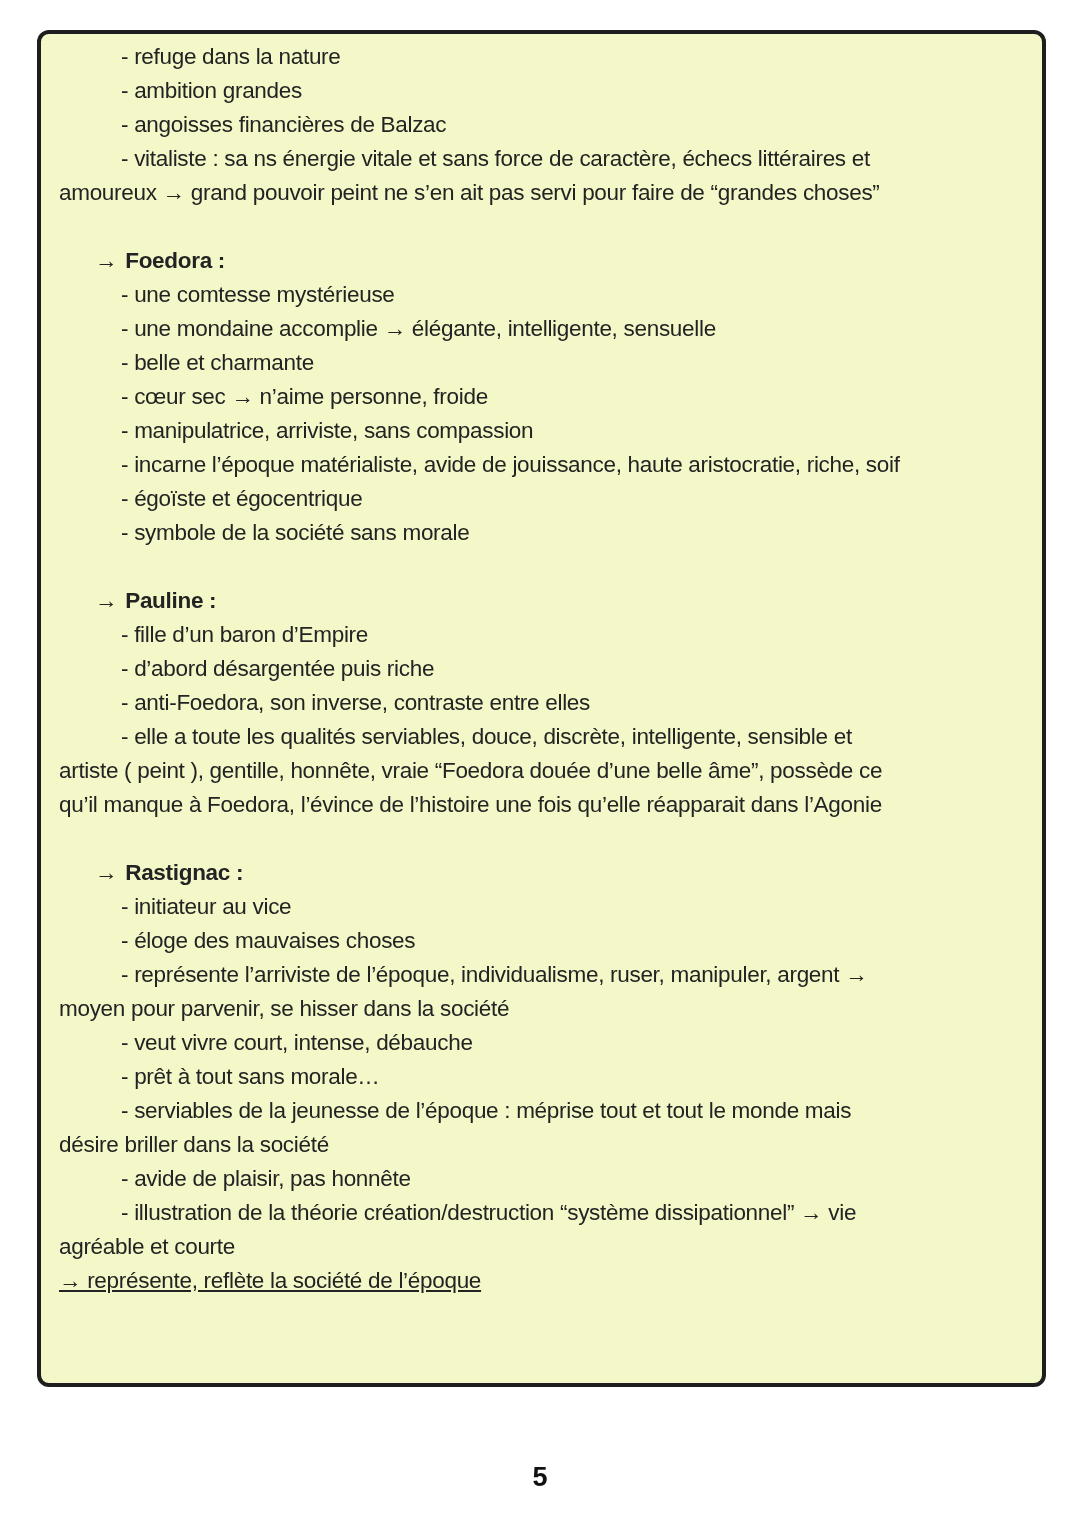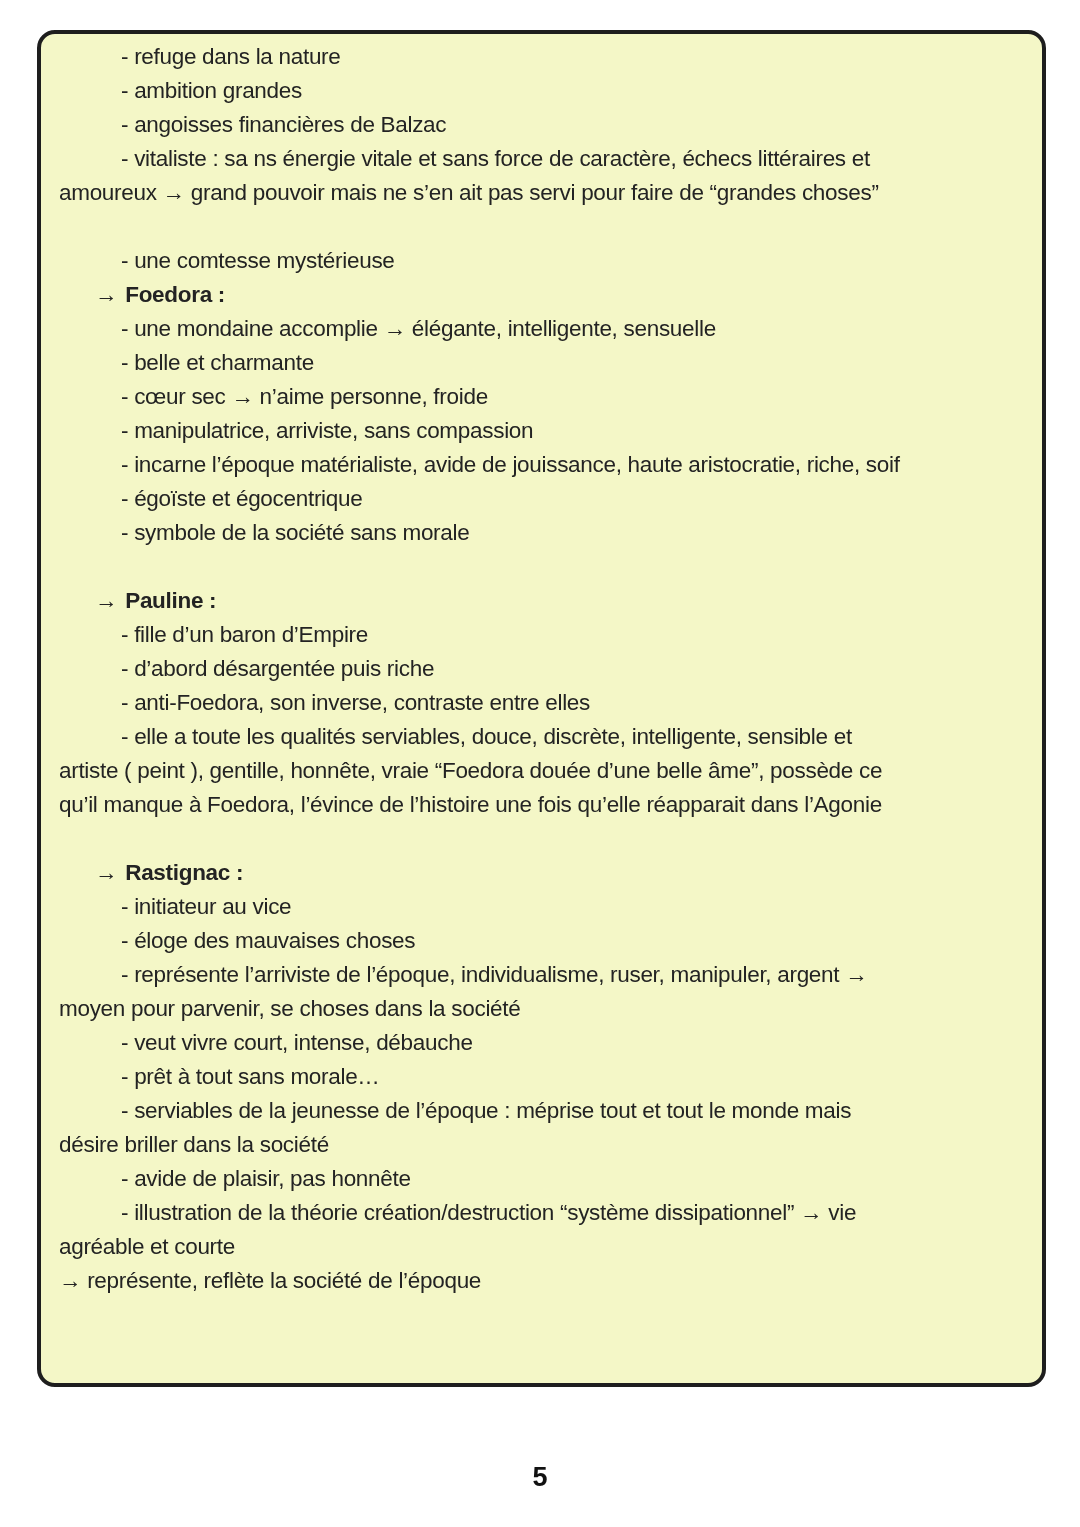--- a/index.html
+++ b/index.html
@@ -11,78 +11,78 @@
     font-family: "Liberation Sans", "DejaVu Sans", sans-serif;
     color: #232323;
   }
   .note-box {
     position: absolute;
     left: 37px; top: 30px;
     width: 1009px; height: 1357px;
     box-sizing: border-box;
     background: #f4f7c7;
     border: 4px solid #1e1e1e;
-    border-radius: 18px;
+    border-radius: 12px;
     padding: 6px 22px 0 18px;
   }
   .line {
     font-size: 22.5px;
     line-height: 34px;
     letter-spacing: -0.3px;
     white-space: nowrap;
   }
   .line.blank { height: 34px; }
   .line.bullet { padding-left: 62px; }
   .line.cont   { padding-left: 0; }
   .line.header { padding-left: 36px; font-weight: bold; }
   .line.header .arrow { font-weight: normal; padding-right: 8px; }
-  .line.arrowline { padding-left: 0; }
+  .line.arrowline { padding-left: 0; text-decoration: underline; }
   .page-number {
     position: absolute;
     left: 0; top: 1462px;
     width: 100%;
     text-align: center;
     font-weight: bold;
     font-size: 27px;
     color: #111111;
   }
 </style>
 </head>
 <body>
 
 <div class="note-box">
   <div class="line bullet">- refuge dans la nature</div>
   <div class="line bullet">- ambition grandes</div>
   <div class="line bullet">- angoisses financières de Balzac</div>
   <div class="line bullet">- vitaliste : sa ns énergie vitale et sans force de caractère, échecs littéraires et</div>
-  <div class="line cont">amoureux → grand pouvoir mais ne s’en ait pas servi pour faire de “grandes choses”</div>
+  <div class="line cont">amoureux → grand pouvoir peint ne s’en ait pas servi pour faire de “grandes choses”</div>
   <div class="line blank"></div>
+  <div class="line header"><span class="arrow">→</span><span>Foedora :</span></div>
   <div class="line bullet">- une comtesse mystérieuse</div>
-  <div class="line header"><span class="arrow">→</span><span>Foedora :</span></div>
   <div class="line bullet">- une mondaine accomplie → élégante, intelligente, sensuelle</div>
   <div class="line bullet">- belle et charmante</div>
   <div class="line bullet">- cœur sec → n’aime personne, froide</div>
   <div class="line bullet">- manipulatrice, arriviste, sans compassion</div>
   <div class="line bullet">- incarne l’époque matérialiste, avide de jouissance, haute aristocratie, riche, soif</div>
   <div class="line bullet">- égoïste et égocentrique</div>
   <div class="line bullet">- symbole de la société sans morale</div>
   <div class="line blank"></div>
   <div class="line header"><span class="arrow">→</span><span>Pauline :</span></div>
   <div class="line bullet">- fille d’un baron d’Empire</div>
   <div class="line bullet">- d’abord désargentée puis riche</div>
   <div class="line bullet">- anti-Foedora, son inverse, contraste entre elles</div>
   <div class="line bullet">- elle a toute les qualités serviables, douce, discrète, intelligente, sensible et</div>
   <div class="line cont">artiste ( peint ), gentille, honnête, vraie “Foedora douée d’une belle âme”, possède ce</div>
   <div class="line cont">qu’il manque à Foedora, l’évince de l’histoire une fois qu’elle réapparait dans l’Agonie</div>
   <div class="line blank"></div>
   <div class="line header"><span class="arrow">→</span><span>Rastignac :</span></div>
   <div class="line bullet">- initiateur au vice</div>
   <div class="line bullet">- éloge des mauvaises choses</div>
   <div class="line bullet">- représente l’arriviste de l’époque, individualisme, ruser, manipuler, argent →</div>
-  <div class="line cont">moyen pour parvenir, se choses dans la société</div>
+  <div class="line cont">moyen pour parvenir, se hisser dans la société</div>
   <div class="line bullet">- veut vivre court, intense, débauche</div>
   <div class="line bullet">- prêt à tout sans morale…</div>
   <div class="line bullet">- serviables de la jeunesse de l’époque : méprise tout et tout le monde mais</div>
   <div class="line cont">désire briller dans la société</div>
   <div class="line bullet">- avide de plaisir, pas honnête</div>
   <div class="line bullet">- illustration de la théorie création/destruction “système dissipationnel” → vie</div>
   <div class="line cont">agréable et courte</div>
   <div class="line arrowline">→ représente, reflète la société de l’époque</div>
 </div>
 

